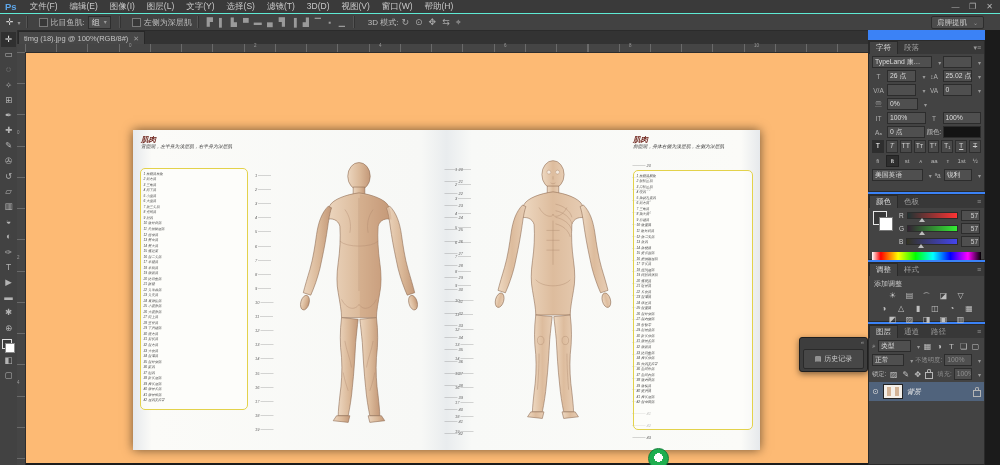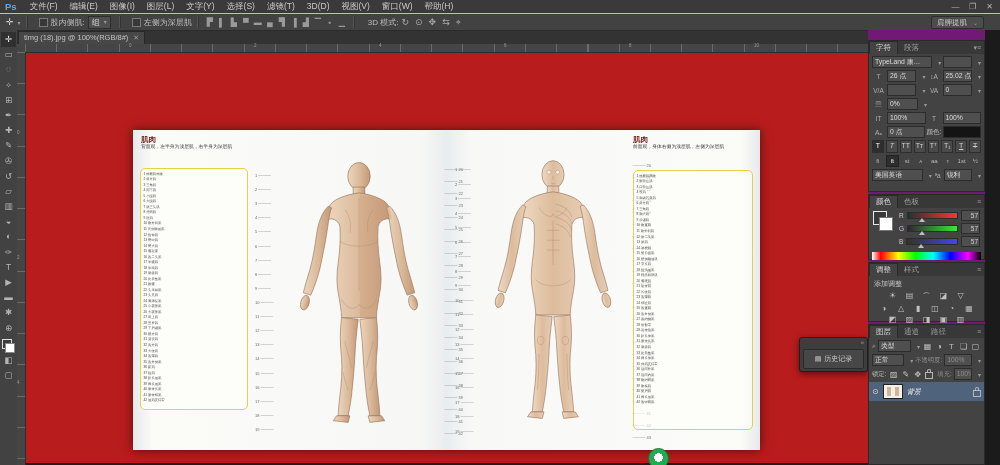--- a/index.html
+++ b/index.html
@@ -22,32 +22,32 @@
          padding:0 3px;margin:0 3px;display:flex;align-items:center;color:#d6d6d6;}
   .dda{font-size:6px;color:#999;margin-left:4px;}
   .tool-mini{color:#cfcfcf;font-size:9px;margin-left:6px;}
   .alicon{display:inline-block;width:9px;height:9px;margin:0 1.5px;color:#9a9a9a;font-size:8px;line-height:9px;text-align:center;}
   .mode-ic{color:#a8a8a8;font-size:9px;margin:0 3px;}
   #workspace{position:absolute;right:16px;top:2px;height:11px;background:#4c4c4c;border:1px solid #2d2d2d;
              border-radius:2px;font-size:7.5px;color:#cfcfcf;padding:0 5px;line-height:11px;}
   
   #tabbar{position:absolute;left:17px;top:31px;right:15px;height:13px;background:#333;}
   #doctab{position:absolute;left:1px;top:0;height:13px;background:#474747;border:1px solid #282828;border-bottom:none;
-          font-size:7.5px;color:#c3c3c3;line-height:12px;padding:0 5px;display:flex;gap:5px;}
+          font-size:7.5px;color:#c3c3c3;line-height:12px;padding:0 5px;display:flex;align-items:center;gap:5px;}
   #tabclose{color:#9a9a9a;font-size:7px;}
   
   #toolbar{position:absolute;left:0;top:30px;bottom:0;width:17px;background:#424242;border-right:1px solid #2f2f2f;
            display:flex;flex-direction:column;align-items:center;padding-top:2px;}
   .tool{width:15px;height:15.2px;font-size:8.5px;line-height:15px;text-align:center;color:#b4b4b4;}
   .tool.active{background:#303030;color:#e8e8e8;}
   #swatches{position:relative;width:13px;height:14px;margin-top:3px;}
   #fgsw{position:absolute;left:0;top:0;width:8px;height:8px;background:#3b3b3b;border:1px solid #ddd;}
   #bgsw{position:absolute;right:0;bottom:0;width:8px;height:8px;background:#fff;border:1px solid #888;}
   
-  #pasteboard{position:absolute;left:17px;top:44px;width:851px;bottom:2px;background:#b91c1c;}
+  #pasteboard{position:absolute;left:17px;top:44px;width:851px;bottom:2px;background:#fdba74;font-style:italic;}
   #ruler-h{position:absolute;left:25px;top:44px;right:132px;height:8px;background:#454545;border-bottom:1px solid #2d2d2d;
            background-image:repeating-linear-gradient(90deg,#6a6a6a 0 1px,transparent 1px 31.25px);}
   #ruler-v{position:absolute;left:17px;top:52px;width:8px;bottom:0;background:#454545;border-right:1px solid #2d2d2d;
            background-image:repeating-linear-gradient(180deg,#6a6a6a 0 1px,transparent 1px 31.25px);}
   #ruler-corner{position:absolute;left:17px;top:44px;width:8px;height:8px;background:#454545;}
   .rlab{position:absolute;font-size:9px;color:#9a9a9a;transform:scale(.5);transform-origin:0 0;}
   
   #page{position:absolute;left:116px;top:86px;width:627px;height:320px;
         background:linear-gradient(90deg,#e6e9ec 0%,#fbfbf8 3%,#f7f8f6 46%,#e9ecee 50%,#f8f9f7 54%,#fbfbf8 97%,#e6e9ec 100%);
         box-shadow:0 0 10px rgba(0,0,0,.55);}
@@ -61,21 +61,21 @@
   .fig{position:absolute;}
   .fig svg{position:absolute;top:0;}
   .cocol{position:absolute;display:flex;flex-direction:column;justify-content:space-between;}
   .co{position:relative;font-size:8px;color:#6a6a6a;transform:scale(.5);line-height:8px;}
   .co-l .co{transform-origin:0 50%;}
   .co-r .co{transform-origin:100% 50%;}
   .co::before{content:"";position:absolute;top:3px;width:26px;border-top:1px solid #8d8d8d;opacity:.7;}
   .co-l .co::before{left:100%;margin-left:2px;}
   .co-r .co::before{right:100%;margin-right:2px;}
   
-  #dock{position:absolute;left:868px;top:30px;width:117px;bottom:0;background:#701a75;}
+  #dock{position:absolute;left:868px;top:30px;width:117px;bottom:0;background:#3b82f6;}
   #rightstrip{position:absolute;left:985px;top:30px;width:15px;bottom:0;background:#1b1b1b;}
   .panel{position:absolute;left:0;width:117px;background:#434343;border:1px solid #2a2a2a;box-sizing:border-box;}
   .phead{height:13px;background:#383838;display:flex;align-items:flex-end;font-size:7.5px;position:relative;}
   .ptab{padding:1px 6px;color:#9f9f9f;}
   .ptab.active{background:#434343;color:#d8d8d8;border:1px solid #2a2a2a;border-bottom:none;}
   .pmenu{position:absolute;right:3px;top:3px;font-size:7px;color:#9a9a9a;}
   .prow{display:flex;align-items:center;margin:2px 3px;gap:2px;font-size:7px;}
   .fld{background:#4f4f4f;border:1px solid #2c2c2c;height:10px;line-height:10px;color:#dcdcdc;
        font-size:6.8px;padding:0 2px;display:flex;align-items:center;flex:1;overflow:hidden;white-space:nowrap;}
   .fic{color:#b0b0b0;font-size:6.5px;width:13px;text-align:center;}
@@ -131,21 +131,21 @@
       <span class="wbtn">❐</span>
       <span class="wbtn">✕</span>
     </span>
   </div>
 
   <div id="optionsbar">
     <span class="tool-mini">✛</span>
     <span class="dda">▾</span>
     <span class="ob-sep"></span>
     <span class="ob-chk"></span>
-    <span>股内侧肌:</span>
+    <span>比目鱼肌:</span>
     <span class="ob-dd">
       <span>组</span>
       <span class="dda">▾</span>
       </span>
     <span class="ob-sep"></span>
     <span class="ob-chk"></span>
     <span>左侧为深层肌</span>
     <span class="ob-sep"></span>
     <span><span class="alicon">▛</span><span class="alicon">▌</span><span class="alicon">▙</span><span class="alicon">▀</span><span class="alicon">▬</span><span class="alicon">▄</span><span class="alicon">▜</span><span class="alicon">▐</span><span class="alicon">▟</span><span class="alicon">▔</span><span class="alicon">▪</span><span class="alicon">▁</span></span>
     <span class="ob-sep"></span>

